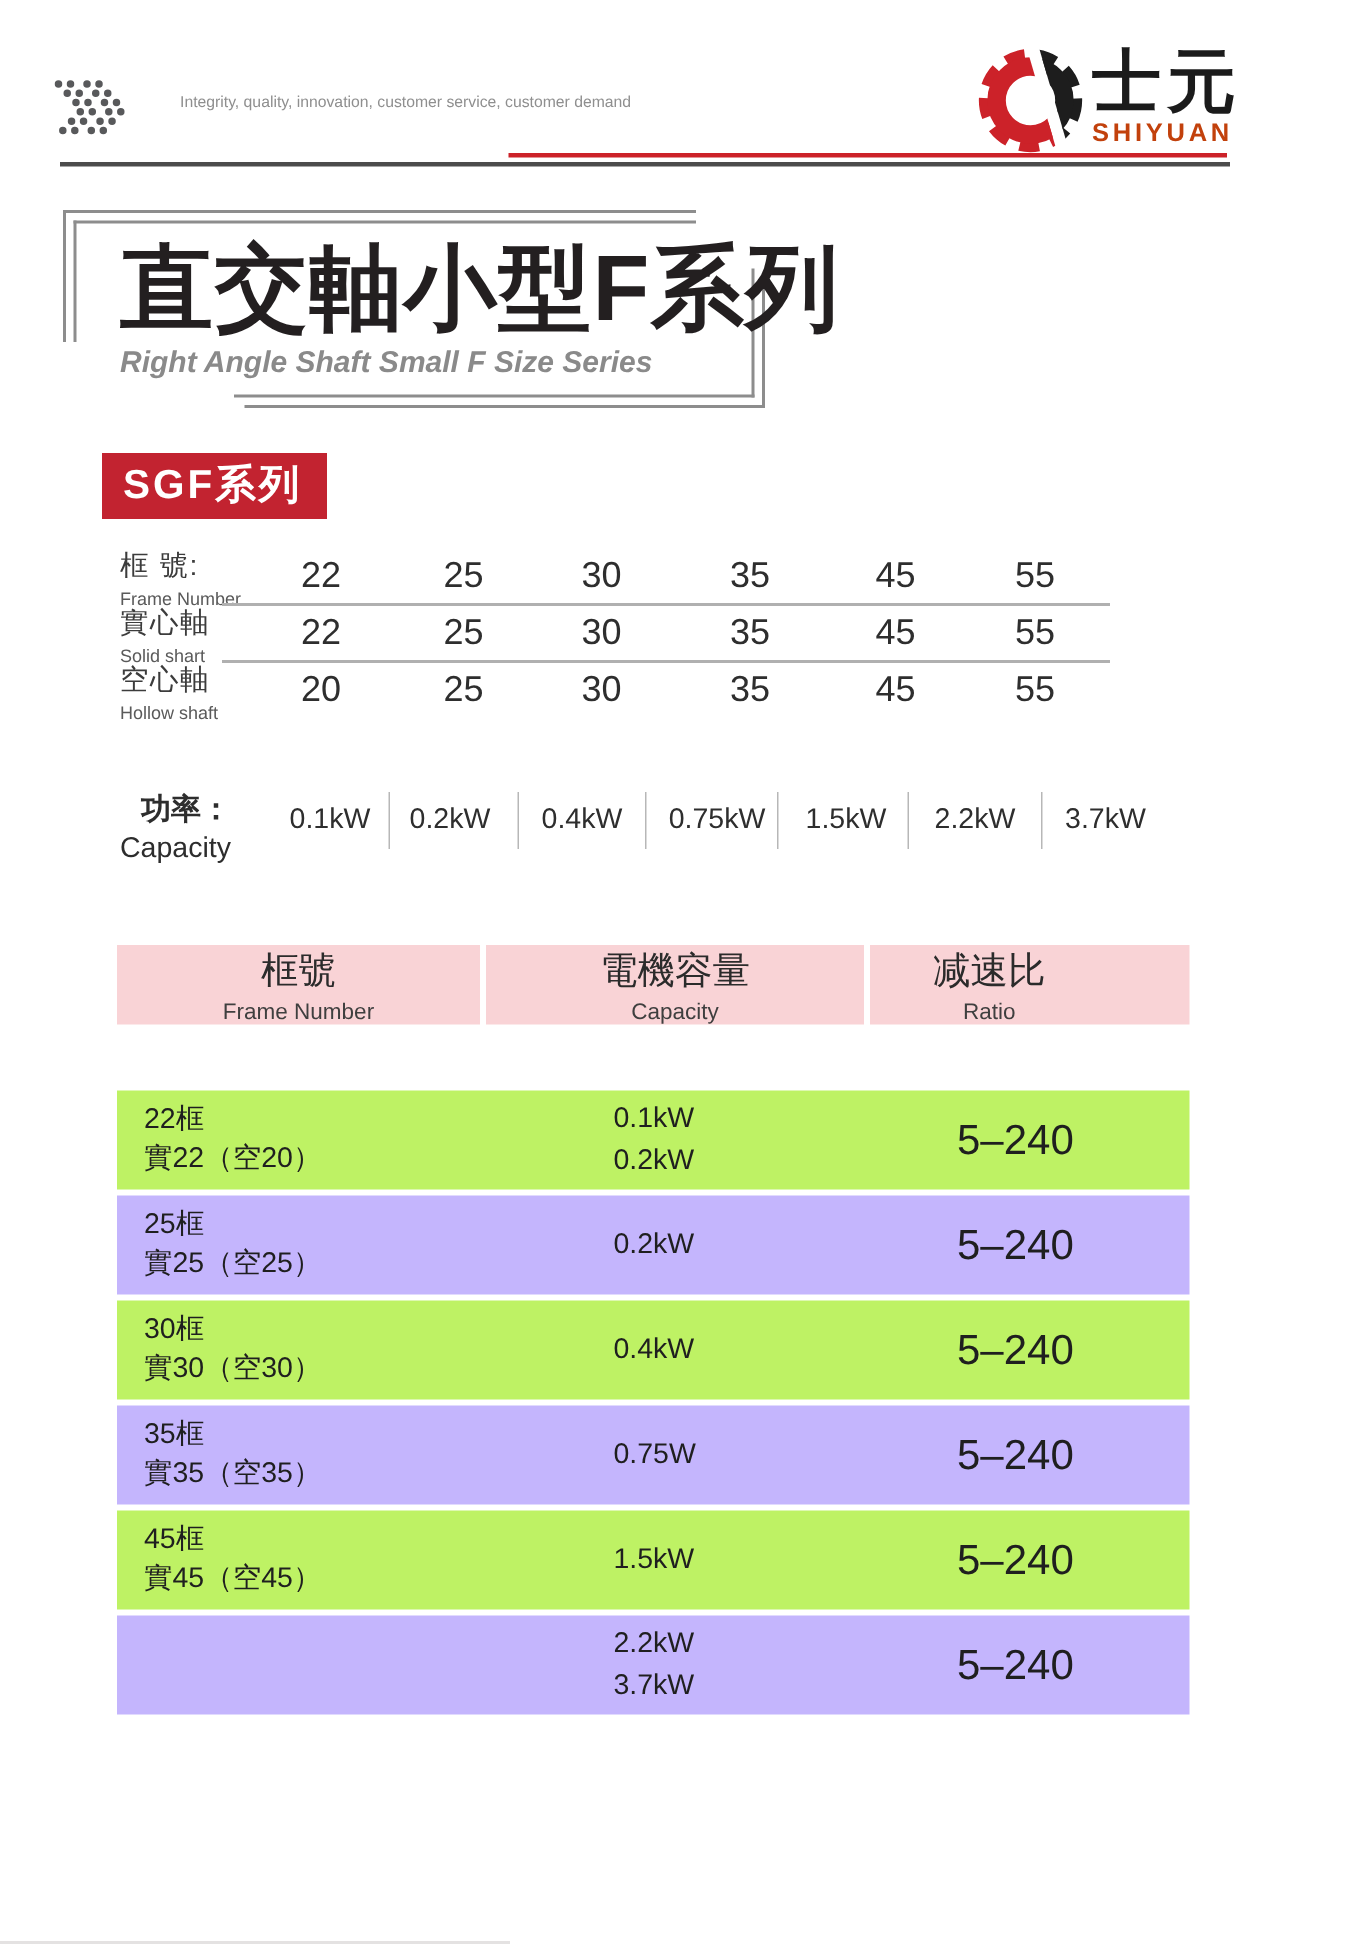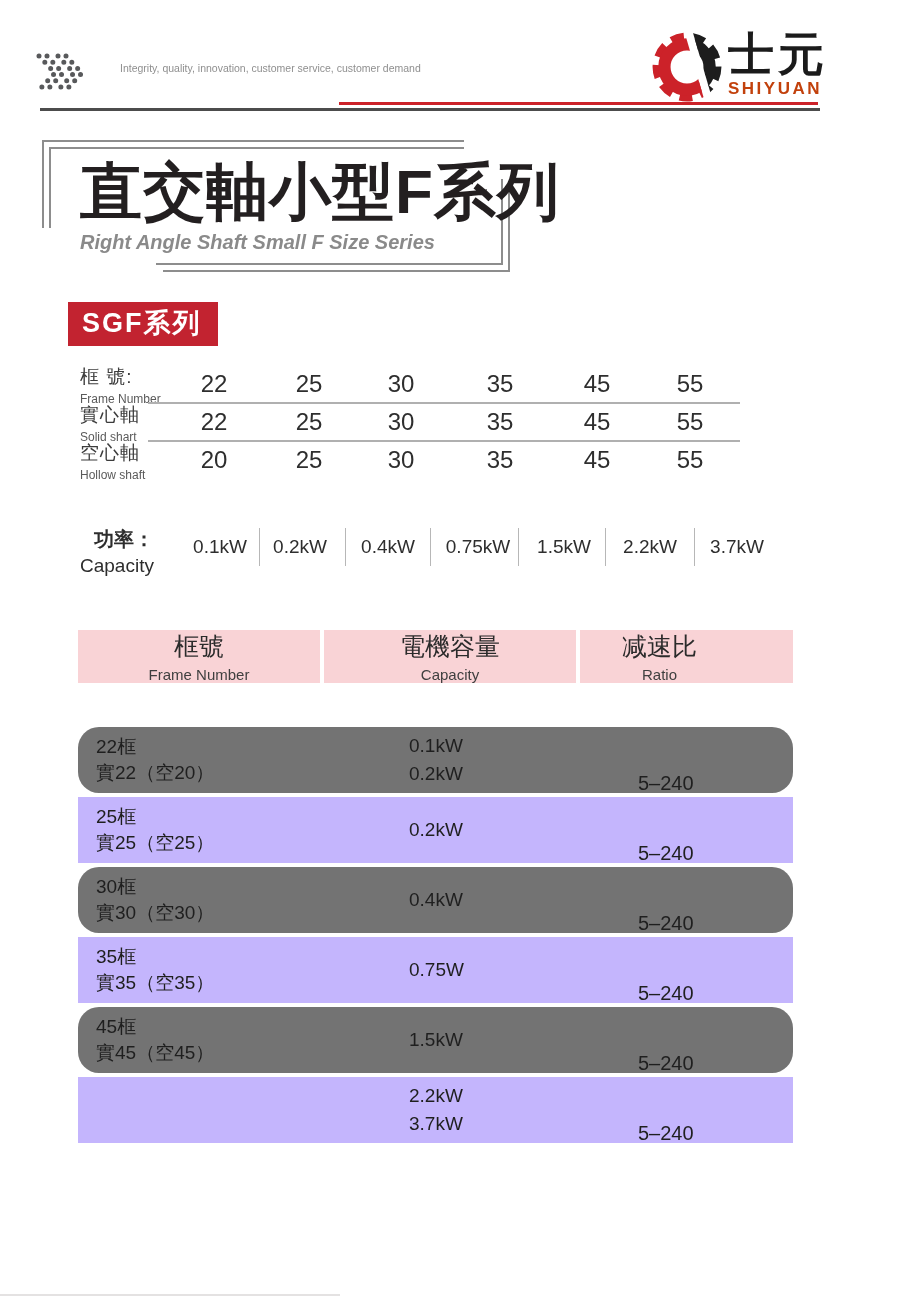--- a/index.html
+++ b/index.html
@@ -47,26 +47,26 @@
   #tbl-header{position:absolute;left:78px;top:620px;width:715px;height:73px;display:flex;gap:4px;align-items:center;}
   .th{background:#f9d3d6;display:flex;flex-direction:column;align-items:center;justify-content:center;}
   .th .cn{font-size:25px;color:#2b2b2b;}
   .th .en{font-size:15px;color:#3f3f3f;margin-top:3px;}
   #th-1{width:242px;}
   #th-2{width:252px;}
   #th-3{width:213px;align-items:flex-start;padding-left:42px;box-sizing:border-box;}
   #th-3 .inner{display:inline-flex;flex-direction:column;align-items:center;}
   #tbl-body{position:absolute;left:78px;top:727px;width:715px;}
   .trow{position:relative;width:715px;height:66px;margin-bottom:4px;}
-  .trow.blue{background:#737373;border-radius:21px;}
+  .trow.blue{background:#bef264;}
   .trow.yellow{background:#c4b5fd;}
   .tc{position:absolute;top:50%;transform:translateY(-50%);}
   .tc-frame{left:18px;font-size:19px;color:#1f1f1f;line-height:26px;}
   .tc-cap{left:331px;font-size:19px;color:#1f1f1f;line-height:28px;}
-  .tc-ratio{left:560px;font-size:20px;color:#1f1f1f;margin-top:23px;}
+  .tc-ratio{left:560px;font-size:28px;color:#1f1f1f;}
   
   #bottom-line{position:absolute;left:0;top:1294px;width:340px;height:2px;background:#e4e2e2;}
 </style>
 </head>
 <body>
 
 <div id="page">
 
   <svg id="chevrons" width="52" height="46" viewBox="0 0 52 46">
     <g fill="none" stroke="#58595b" stroke-width="5" stroke-linecap="round" stroke-dasharray="0 8.5">

